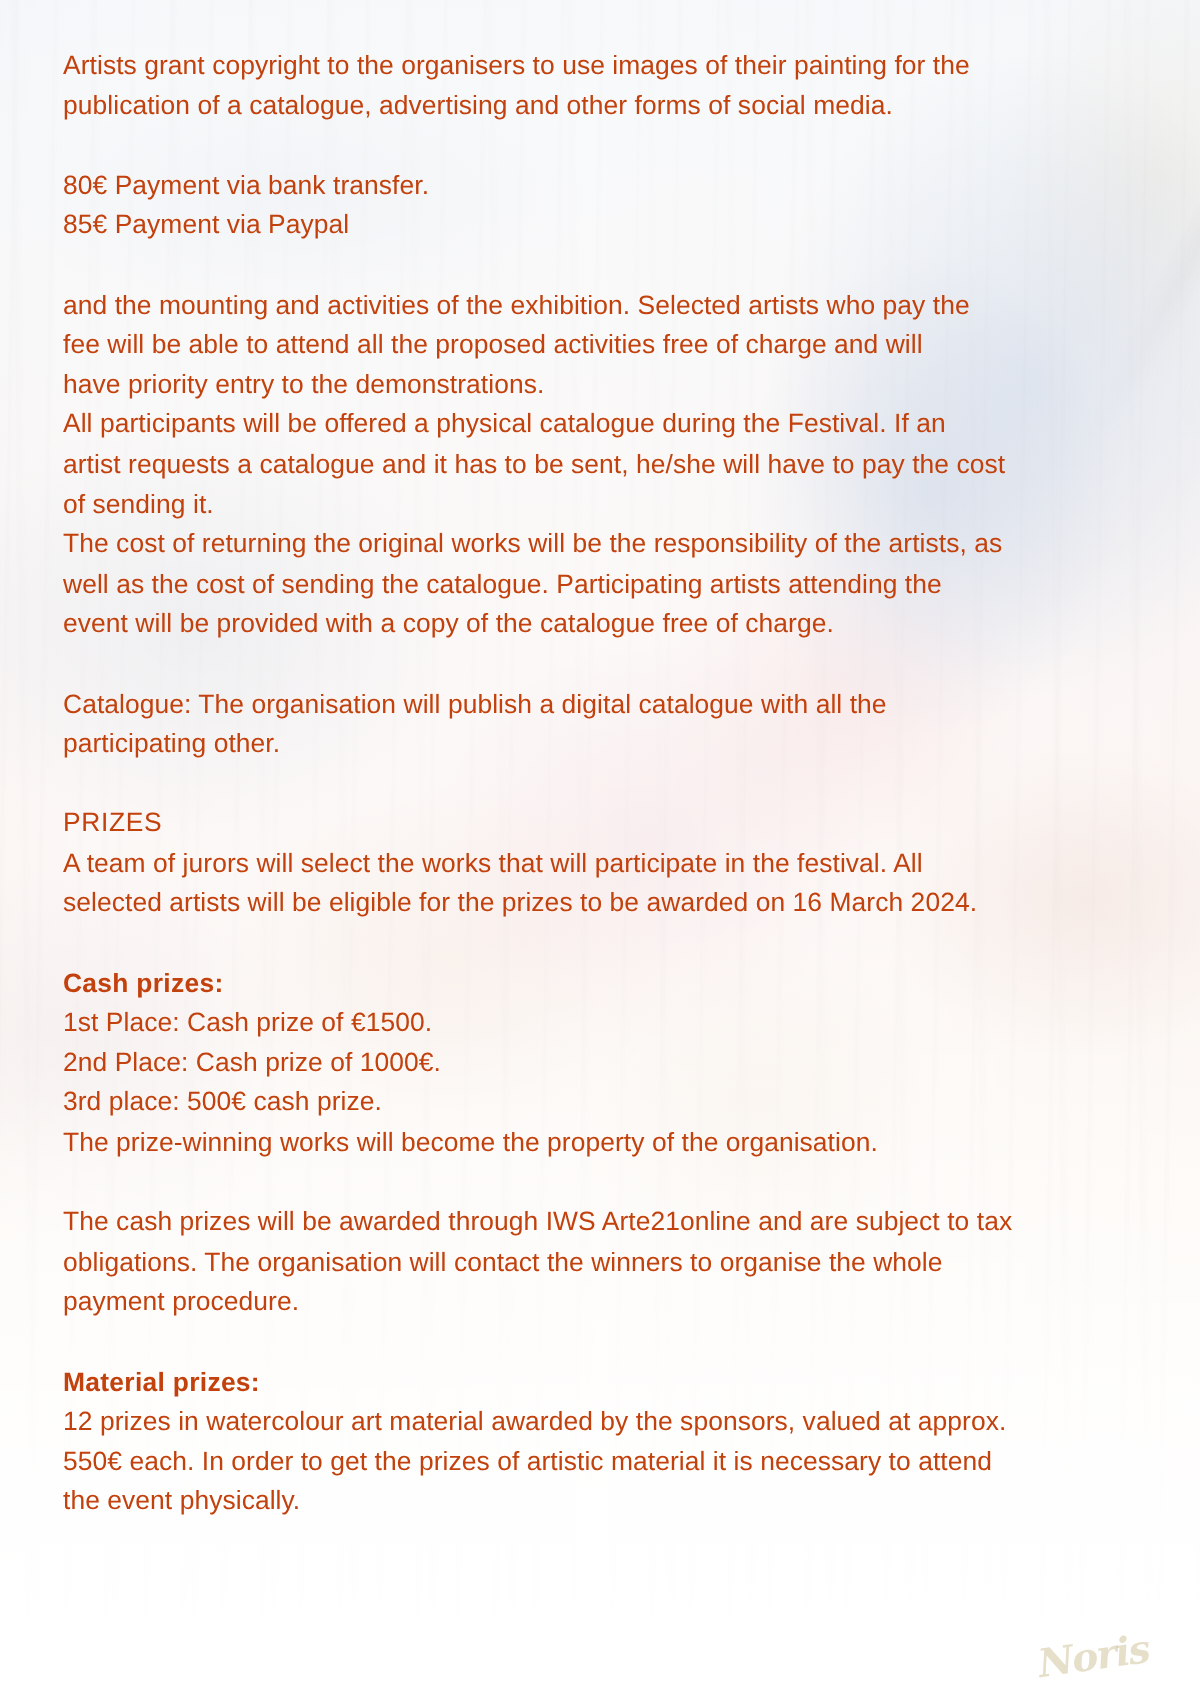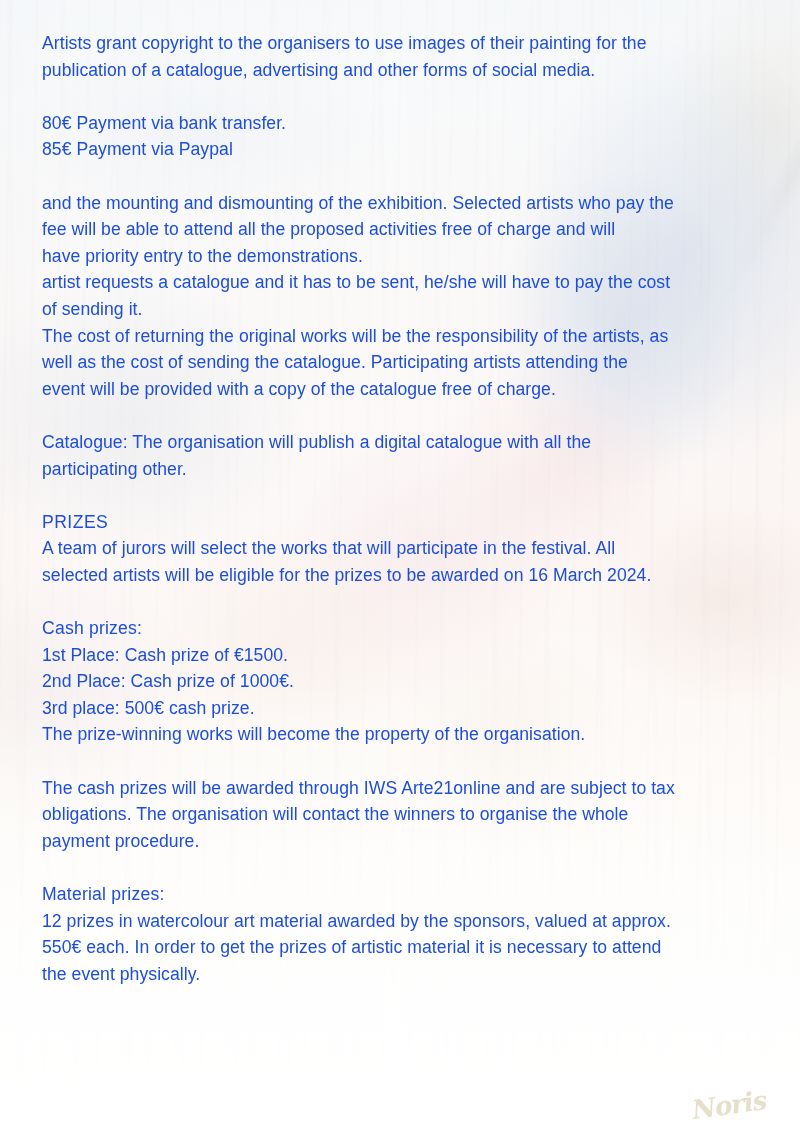--- a/index.html
+++ b/index.html
@@ -119,37 +119,37 @@
     transform: rotate(-8deg);
     user-select: none;
   }
 
   
   #content {
     position: absolute;
     left: 42px;
     top: 30px;
     width: 722px;
-    color: #1d4ed8;
+    color: #c2410c;
     font-size: 17.6px;
     line-height: 26.6px;
     letter-spacing: 0.05px;
     font-weight: 400;
   }
 
   .para {
     margin: 0;
   }
 
   .spacer {
     height: 26.6px;
   }
 
   .heading {
-    font-weight: normal;
+    font-weight: bold;
     letter-spacing: 0.2px;
   }
 
   .heading-caps {
     font-weight: normal;
     letter-spacing: 0.45px;
   }
 </style>
 </head>
 <body>
@@ -168,23 +168,24 @@
         <div>Artists grant copyright to the organisers to use images of their painting for the</div>
         <div>publication of a catalogue, advertising and other forms of social media.</div>
       </div>
       <div class="spacer"></div>
       <div class="para">
         <div>80€ Payment via bank transfer.</div>
         <div>85€ Payment via Paypal</div>
       </div>
       <div class="spacer"></div>
       <div class="para">
-        <div>and the mounting and dismounting of the exhibition. Selected artists who pay the</div>
+        <div>and the mounting and activities of the exhibition. Selected artists who pay the</div>
         <div>fee will be able to attend all the proposed activities free of charge and will</div>
         <div>have priority entry to the demonstrations.</div>
+        <div>All participants will be offered a physical catalogue during the Festival. If an</div>
         <div>artist requests a catalogue and it has to be sent, he/she will have to pay the cost</div>
         <div>of sending it.</div>
         <div>The cost of returning the original works will be the responsibility of the artists, as</div>
         <div>well as the cost of sending the catalogue. Participating artists attending the</div>
         <div>event will be provided with a copy of the catalogue free of charge.</div>
       </div>
       <div class="spacer"></div>
       <div class="para">
         <div>Catalogue: The organisation will publish a digital catalogue with all the</div>
         <div>participating other.</div>

